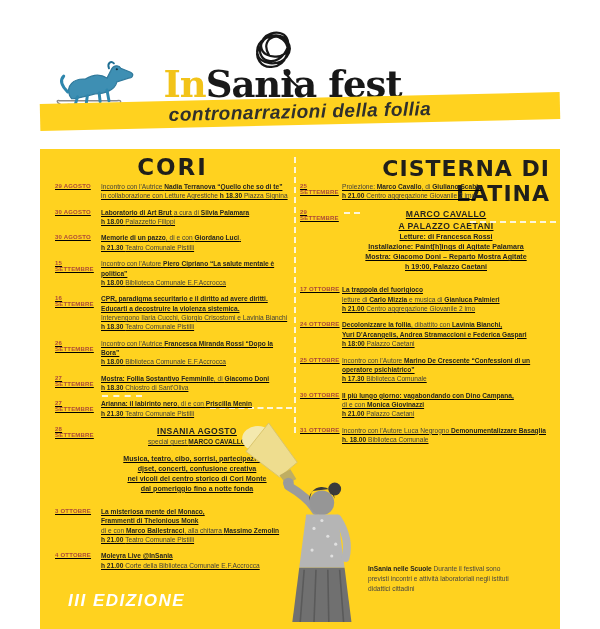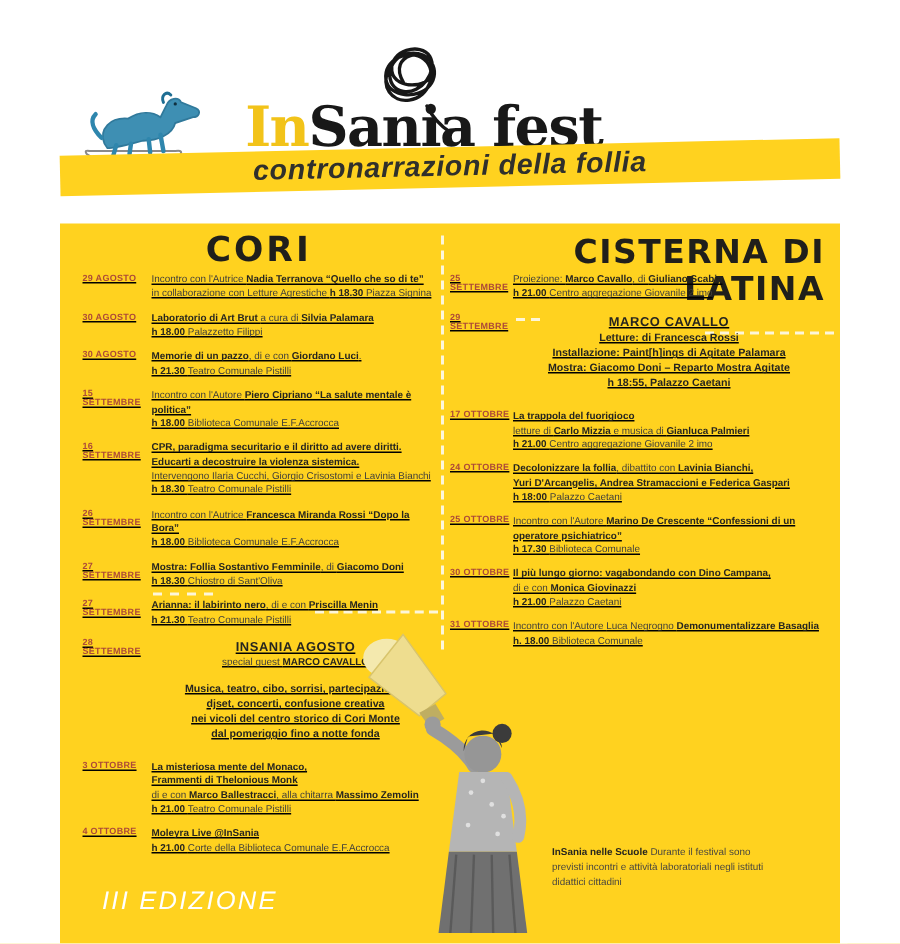--- a/index.html
+++ b/index.html
@@ -37,21 +37,21 @@
   .eline.med{font-size:7.1px;font-weight:bold;color:#2c2b26;}
   
   .vdash{position:absolute;left:254px;top:8px;height:276px;border-left:2px dashed #fdf6da;}
   .hdash{position:absolute;border-top:2px dashed #fdf6da;}
   #dash-pride-left{left:62px;top:246px;width:40px;}
   #dash-pride-right{left:170px;top:258px;width:82px;}
   #dash-caetani-left{left:304px;top:63px;width:16px;}
   #dash-caetani-right{left:430px;top:72px;width:86px;}
   
   #person-svg{position:absolute;left:240px;top:420px;width:150px;height:202px;}
-  #edition{position:absolute;left:68px;top:591px;font-size:17px;font-weight:normal;
+  #edition{position:absolute;left:68px;top:591px;font-size:17px;font-weight:bold;
            font-style:italic;color:#ffffff;letter-spacing:1.5px;}
   #schools{position:absolute;left:368px;top:564px;width:152px;font-size:6.6px;
            line-height:1.5;color:#4a473f;}
   #schools .b{font-weight:bold;color:#26251f;}
 </style>
 </head>
 <body>
 
 <div id="canvas">
 
@@ -183,24 +183,25 @@
           <div class="edate">25 SETTEMBRE</div>
           <div class="ebody">
             <div class="eline"><span>Proiezione: </span><span class="b">Marco Cavallo</span><span>, di </span><span class="b">Giuliano Scabia</span></div>
             <div class="eline"><span class="b">h 21.00 </span><span>Centro aggregazione Giovanile 2 imo</span></div>
           </div>
         </div>
         <div class="event center gap">
           <div class="edate">29 SETTEMBRE</div>
           <div class="ebody">
             <div class="eline big"><span class="b">MARCO CAVALLO</span></div>
+            <div class="eline big"><span class="b">A PALAZZO CAETANI</span></div>
             <div class="eline med"><span class="b">Letture: di Francesca Rossi</span></div>
             <div class="eline med"><span class="b">Installazione: Paint[h]ings di Agitate Palamara</span></div>
             <div class="eline med"><span class="b">Mostra: Giacomo Doni – Reparto Mostra Agitate</span></div>
-            <div class="eline med"><span class="b">h 18:55, Palazzo Caetani</span></div>
+            <div class="eline med"><span class="b">h 19:00, Palazzo Caetani</span></div>
           </div>
         </div>
         <div class="event">
           <div class="edate">17 OTTOBRE</div>
           <div class="ebody">
             <div class="eline"><span class="b">La trappola del fuorigioco</span></div>
             <div class="eline"><span>letture di </span><span class="b">Carlo Mizzia</span><span> e musica di </span><span class="b">Gianluca Palmieri</span></div>
             <div class="eline"><span class="b">h 21.00 </span><span>Centro aggregazione Giovanile 2 imo</span></div>
           </div>
         </div>

